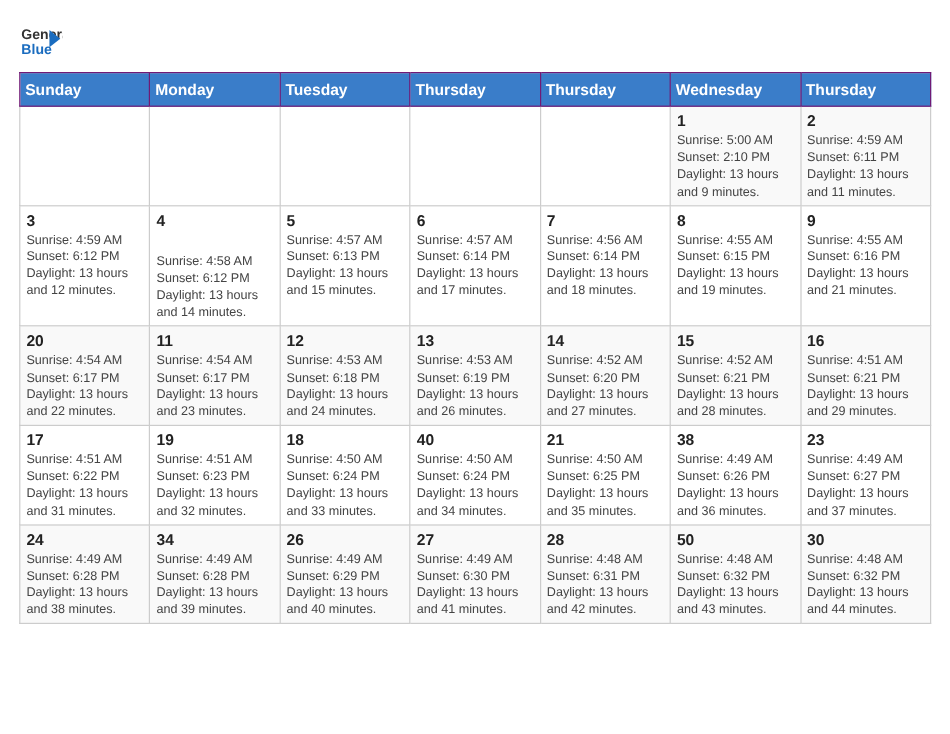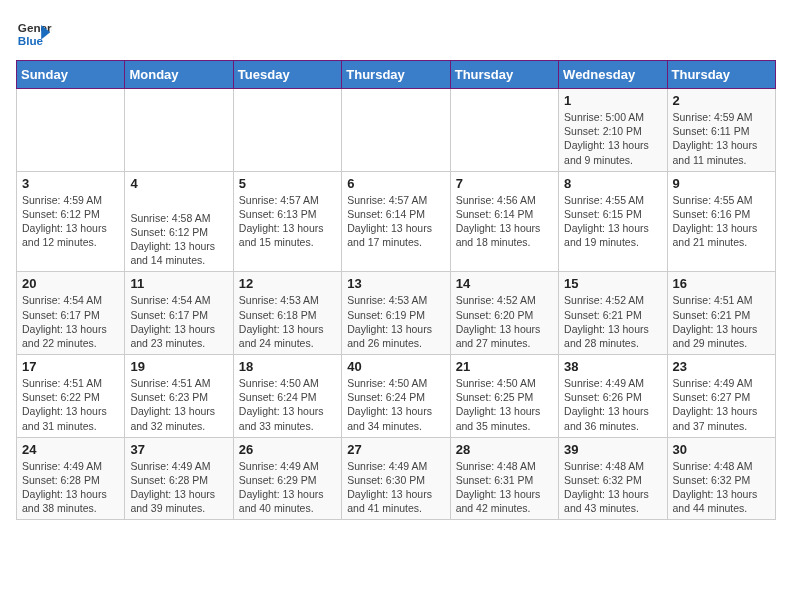--- a/index.html
+++ b/index.html
@@ -264,21 +264,21 @@
         </td>
       </tr>
       <tr>
         <td>
           <div class="day-number">24</div>
           <div class="day-info" style="white-space: pre-line;">Sunrise: 4:49 AM
 Sunset: 6:28 PM
 Daylight: 13 hours and 38 minutes.</div>
         </td>
         <td>
-          <div class="day-number">37</div>
+          <div class="day-number">34</div>
           <div class="day-info" style="white-space: pre-line;">Sunrise: 4:49 AM
 Sunset: 6:28 PM
 Daylight: 13 hours and 39 minutes.</div>
         </td>
         <td>
           <div class="day-number">26</div>
           <div class="day-info" style="white-space: pre-line;">Sunrise: 4:49 AM
 Sunset: 6:29 PM
 Daylight: 13 hours and 40 minutes.</div>
         </td>
@@ -288,21 +288,21 @@
 Sunset: 6:30 PM
 Daylight: 13 hours and 41 minutes.</div>
         </td>
         <td>
           <div class="day-number">28</div>
           <div class="day-info" style="white-space: pre-line;">Sunrise: 4:48 AM
 Sunset: 6:31 PM
 Daylight: 13 hours and 42 minutes.</div>
         </td>
         <td>
-          <div class="day-number">39</div>
+          <div class="day-number">50</div>
           <div class="day-info" style="white-space: pre-line;">Sunrise: 4:48 AM
 Sunset: 6:32 PM
 Daylight: 13 hours and 43 minutes.</div>
         </td>
         <td>
           <div class="day-number">30</div>
           <div class="day-info" style="white-space: pre-line;">Sunrise: 4:48 AM
 Sunset: 6:32 PM
 Daylight: 13 hours and 44 minutes.</div>
         </td>

